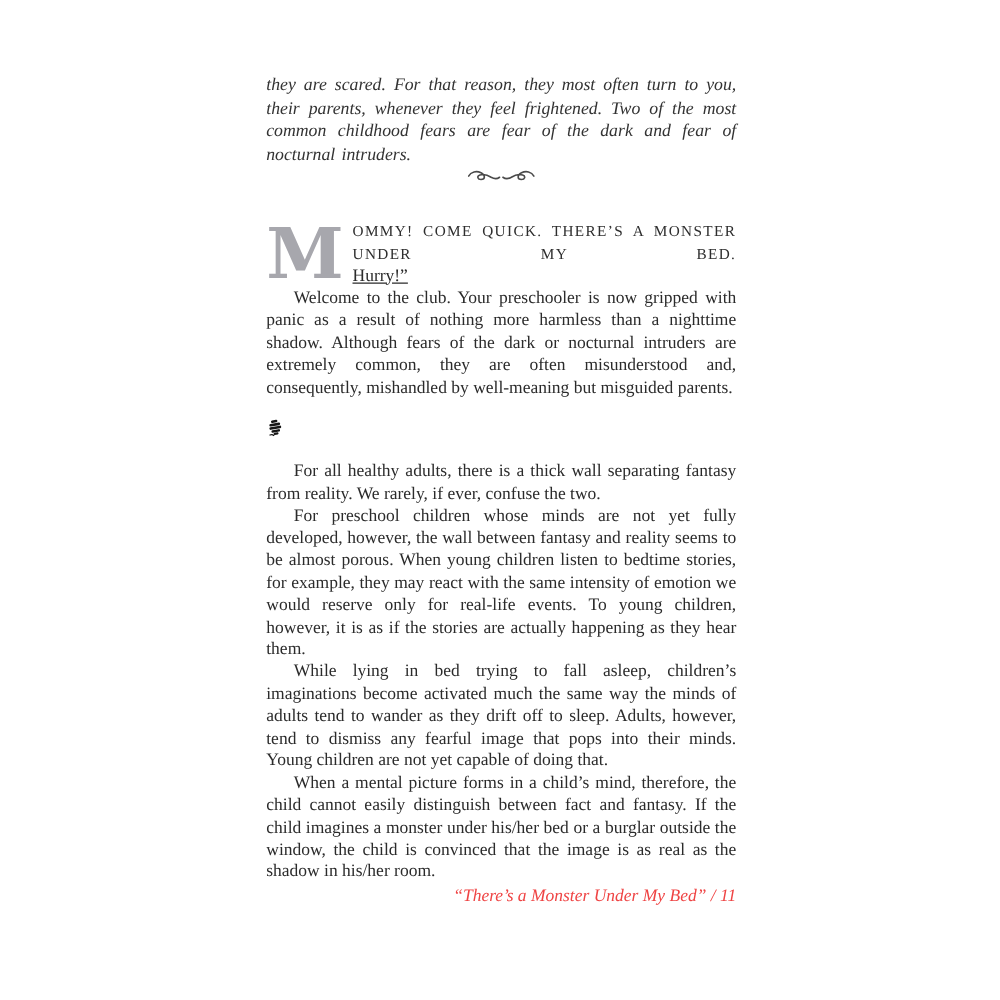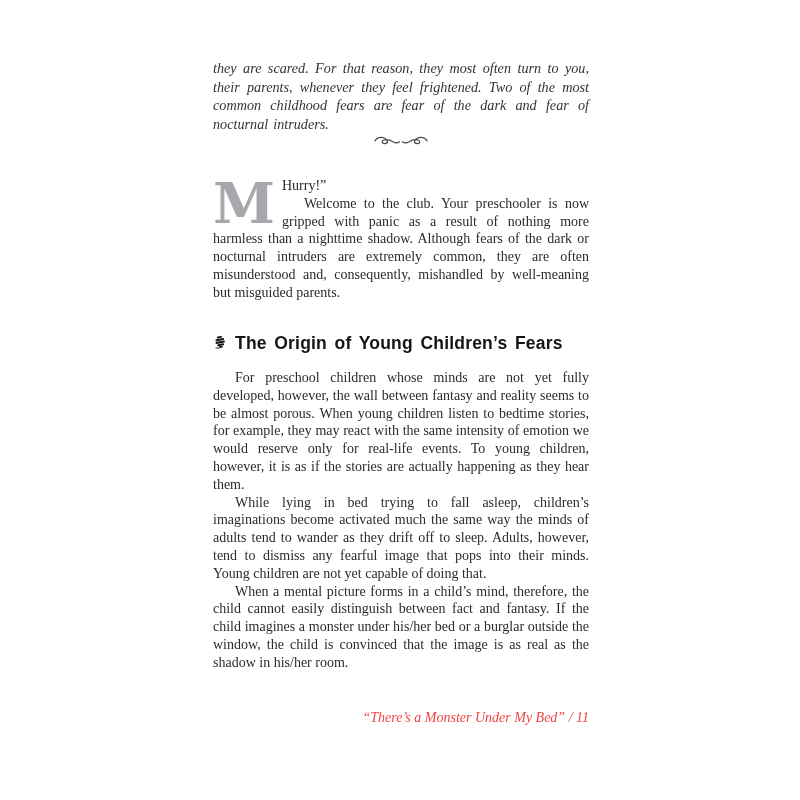--- a/index.html
+++ b/index.html
@@ -49,21 +49,21 @@
   }
   .caps-line {
     display: block;
     font-size: 12.2px;
     letter-spacing: 1.1px;
     line-height: 17.8px;
     text-align: justify;
     text-align-last: justify;
     color: #2e2e2e;
   }
-  .hurry-line { display: block; }
+  .hurry-line { display: block; text-decoration: underline; }
   .opening-para {
     text-indent: 22px;
     text-align: justify;
   }
 
   
   .section-heading {
     top: 333px;
     display: flex;
     align-items: center;
@@ -109,41 +109,42 @@
         <path d="M1 8 C3 4 8 3 12 5 C16 7 16 11 12 11 C9 11 8 8 11 7 C14 6 18 7 21 9 C23.5 10.4 26.5 10.5 28.5 9"></path>
         <g transform="translate(60 0) scale(-1 1)">
           <path d="M1 8 C3 4 8 3 12 5 C16 7 16 11 12 11 C9 11 8 8 11 7 C14 6 18 7 21 9 C23.5 10.4 26.5 10.5 28.5 9"></path>
         </g>
       </g>
     </svg>
   </div>
 
   <div class="col opening">
     <span class="dropcap">M</span>
+    <span class="caps-line">OMMY! COME QUICK. THERE’S A MONSTER UNDER MY BED.</span>
     <span class="hurry-line">Hurry!”</span>
     <p class="opening-para">Welcome to the club. Your preschooler is now gripped with panic as a result of nothing more harmless than a nighttime shadow. Although fears of the dark or nocturnal intruders are extremely common, they are often misunderstood and, consequently, mishandled by well-meaning but misguided parents.</p>
   </div>
 
   <div class="col section-heading">
     <span class="heading-icon">
       <svg width="14" height="14" viewBox="0 0 14 14" aria-hidden="true">
         <g fill="#161616" transform="rotate(-10 7 7)">
           <rect x="4.6" y="1.1" width="5.2" height="2" rx="1"></rect>
           <rect x="2.8" y="3.6" width="8.8" height="2.1" rx="1.05"></rect>
           <rect x="2.4" y="6.2" width="9.6" height="2.1" rx="1.05"></rect>
           <rect x="3.6" y="8.8" width="7" height="2" rx="1"></rect>
           <rect x="5" y="11.1" width="4" height="1.7" rx="0.85"></rect>
         </g>
         <path d="M3 13 Q4.8 12.2 6 13.4" fill="none" stroke="#161616" stroke-width="1" stroke-linecap="round"></path>
       </svg>
     </span>
-    <span>The Origin of Young Children’s Fears</span>
   </div>
 
   <div class="col body-text">
+    <p>For all healthy adults, there is a thick wall separating fantasy from reality. We rarely, if ever, confuse the two.</p>
     <p>For preschool children whose minds are not yet fully developed, however, the wall between fantasy and reality seems to be almost porous. When young children listen to bedtime stories, for example, they may react with the same intensity of emotion we would reserve only for real-life events. To young children, however, it is as if the stories are actually happening as they hear them.</p>
     <p>While lying in bed trying to fall asleep, children’s imaginations become activated much the same way the minds of adults tend to wander as they drift off to sleep. Adults, however, tend to dismiss any fearful image that pops into their minds. Young children are not yet capable of doing that.</p>
     <p>When a mental picture forms in a child’s mind, therefore, the child cannot easily distinguish between fact and fantasy. If the child imagines a monster under his/her bed or a burglar outside the window, the child is convinced that the image is as real as the shadow in his/her room.</p>
   </div>
 
   <div class="col page-footer">“There’s a Monster Under My Bed” / 11</div>
 
 </div>
 
 </body></html>

